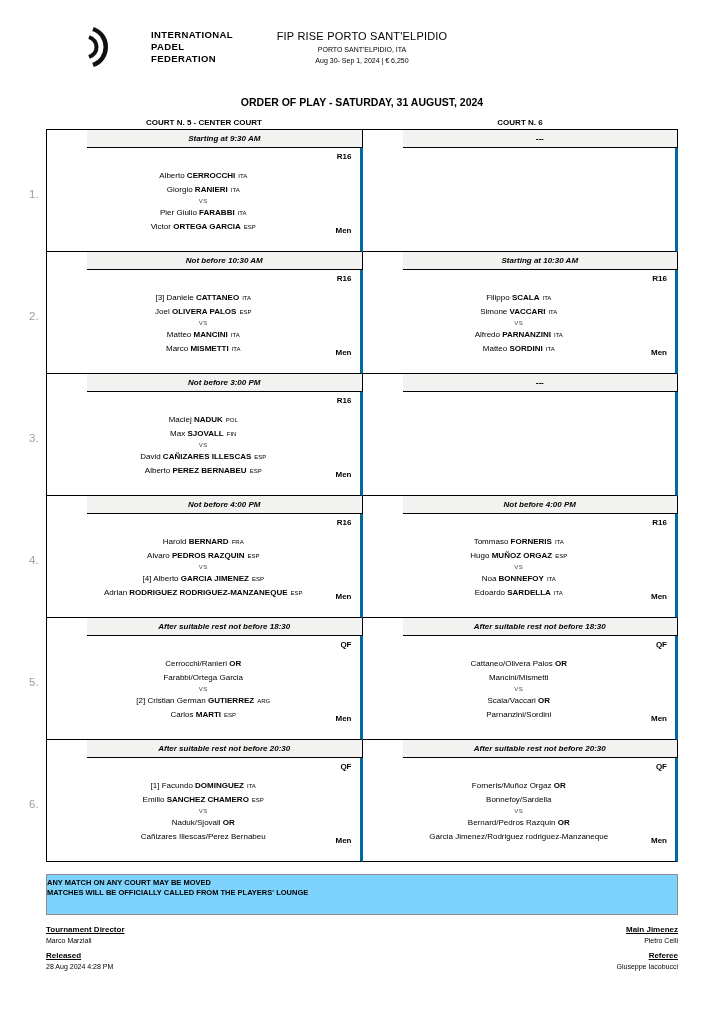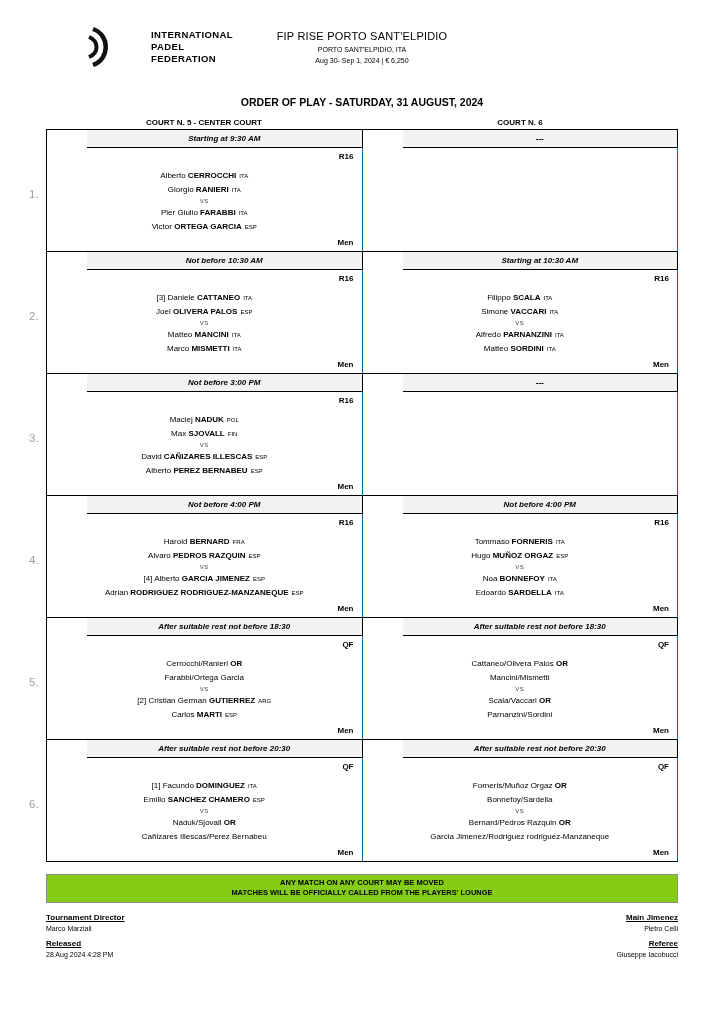--- a/index.html
+++ b/index.html
@@ -20,33 +20,33 @@
   .court-headers { display:flex; margin:10px 46px 2px; }
   .court-header { width:50%; text-align:center; font-size:8px; font-weight:bold; }
 
   
   .schedule { margin:0 46px; border-top:1px solid #000; border-left:1px solid #000; }
   .sched-row { position:relative; }
   .row-number { position:absolute; left:-18px; top:58px; font-size:11.5px; color:#9e9e9e; }
   .cells { display:grid; grid-template-columns:1fr 1fr; grid-template-rows:18px 104px; }
   .band { border-right:1px solid #000; border-bottom:1px solid #000; background:#f2f2f0;
           font-size:8px; font-weight:bold; font-style:italic; text-align:center; line-height:17px;margin-left:40px; }
-  .match { position:relative; border-right:1px solid #0369a1; border-bottom:1px solid #000; background:#fff; }
+  .match { position:relative; border-right:3px solid #0369a1; border-bottom:1px solid #000; background:#fff; }
   .round { position:absolute; top:4px; right:8px; font-size:8px; font-weight:bold; }
-  .category { position:absolute; bottom:4px; right:8px; font-size:8px; font-weight:bold;margin-top:38px; }
+  .category { position:absolute; bottom:16px; right:8px; font-size:8px; font-weight:bold;margin-top:38px; }
   .lines { padding-top:21px; text-align:center; }
   .player-line { font-size:8px; line-height:13px; }
   .p-last { font-weight:bold; }
   .p-country { font-size:6px; margin-left:3px; }
   .p-country:empty { margin-left:0; }
   .vs { font-size:6px; line-height:9px; color:#444; letter-spacing:0.5px; }
 
   
-  .notice-banner { margin:12px 46px 0; background:#84cc16; border:1px solid #8c8c8c;
-                   text-align:center; padding:3px 0 4px; }
+  .notice-banner { margin:12px 46px 0; background:#7dd3fc; border:1px solid #8c8c8c;
+                   text-align:left; padding:3px 0 16px; }
   .notice-banner div { font-size:7.5px; font-weight:bold; line-height:10px; }
 
   
   .doc-footer { display:flex; justify-content:space-between; margin:10px 46px 0; }
   .footer-col.right { text-align:right; }
   .footer-label { font-size:8px; font-weight:bold; text-decoration:underline; }
   .footer-value { font-size:7px; margin:3px 0 7px; }
 </style>
 </head>
 <body>

